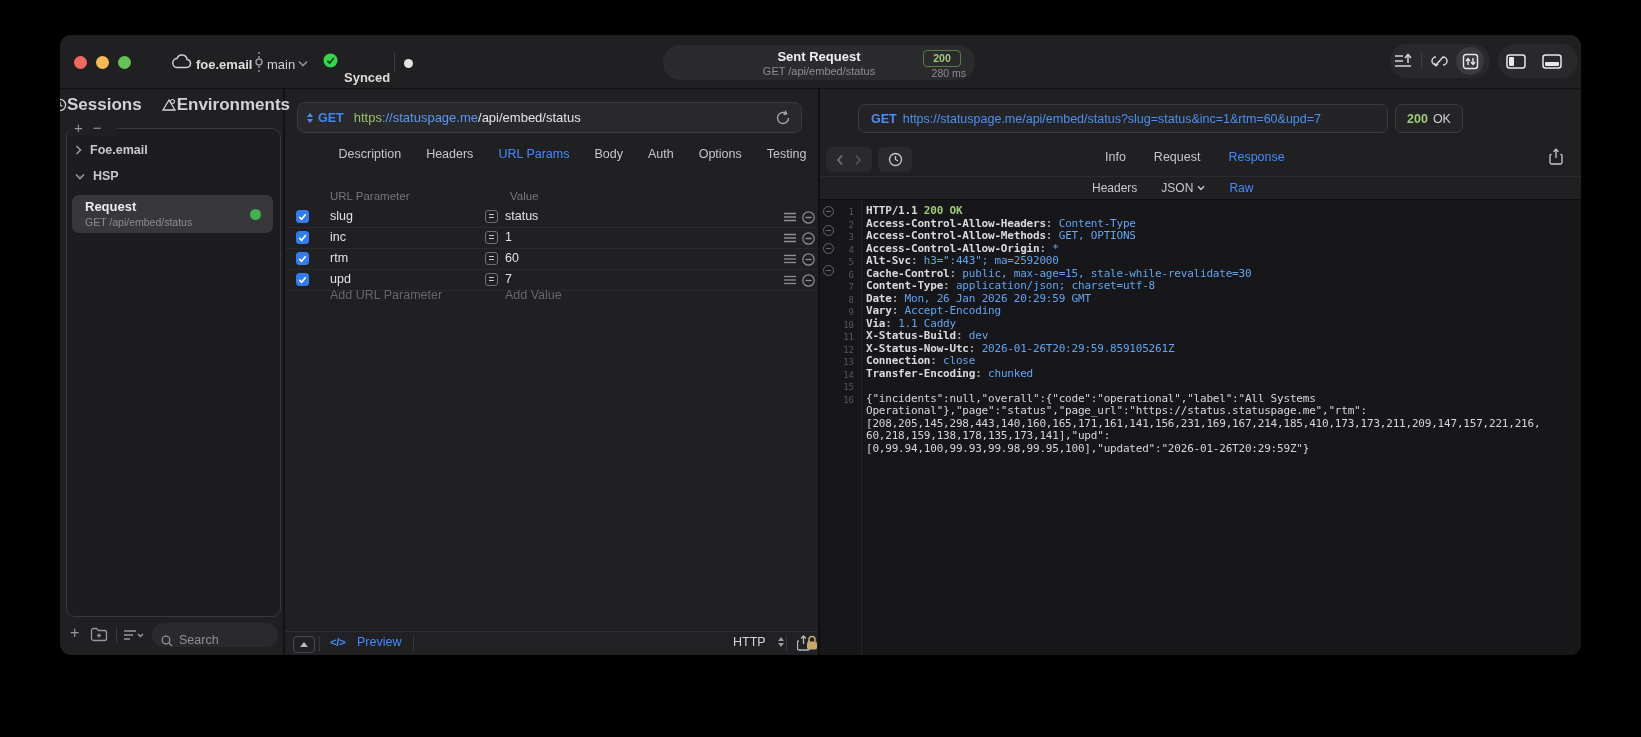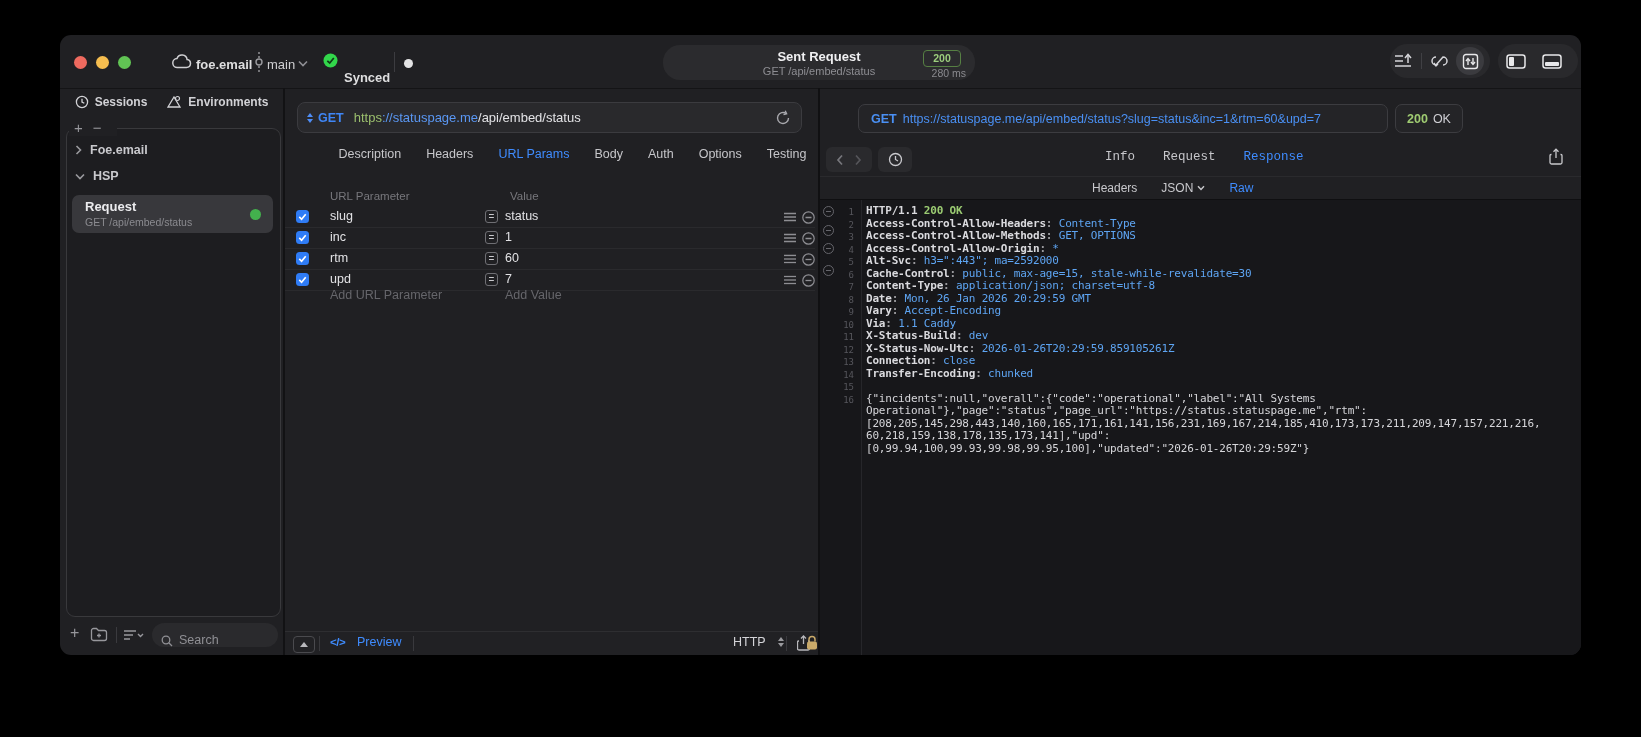--- a/index.html
+++ b/index.html
@@ -30,21 +30,21 @@
   .ig-circle{width:28px;height:28px;border-radius:50%;background:#3b3b3f;display:flex;justify-content:center;align-items:center;margin:0 3px;}
 
   
   .seam-h{position:absolute;left:0;right:0;top:53px;height:1px;background:#141416;}
   .seam-v1{position:absolute;left:223px;top:53px;bottom:0;width:2px;background:#121214;}
   .seam-v2{position:absolute;left:758px;top:53px;bottom:0;width:2px;background:#101012;}
 
   
   .sidebar{position:absolute;left:0;top:53px;width:223px;bottom:0;}
   .sb-tabs{position:absolute;left:0;right:0;top:7px;display:flex;justify-content:center;gap:20px;}
-  .sb-tab{display:flex;align-items:center;gap:6px;font-size:12px;font-weight:600;color:#d2d2d6;}
+  .sb-tab{display:flex;align-items:center;font-size:17px;font-weight:600;color:#d2d2d6;}
   .sb-container{position:absolute;left:6px;top:40px;width:213px;height:487px;border:1px solid #39393c;
     border-radius:9px;background:#1d1d20;}
   .sb-plusminus{position:absolute;left:9px;top:31px;background:#202023;padding:0 5px;color:#97979c;
     font-size:15px;letter-spacing:10px;z-index:2;}
   .tree-row{position:absolute;left:8px;display:flex;align-items:center;gap:8px;font-size:12.5px;color:#c9c9cd;font-weight:600;}
   .sel-row{position:absolute;left:5px;top:66px;width:201px;height:38px;background:#38383c;border-radius:7px;}
   .sel-title{position:absolute;left:13px;top:4px;font-size:13px;font-weight:700;color:#ebebee;}
   .sel-sub{position:absolute;left:13px;top:21px;font-size:10.5px;color:#8b8b90;}
   .sel-dot{position:absolute;right:12px;top:14px;width:11px;height:11px;border-radius:50%;background:#43b14d;}
   .sb-bottom{position:absolute;left:0;right:0;top:534px;height:28px;}
@@ -100,21 +100,21 @@
     font-size:12.5px;color:#4a90f4;white-space:nowrap;}
   .resp-url b{font-weight:700;margin-right:6px;}
   .resp-status{position:absolute;left:575px;top:16px;width:68px;height:29px;border:1px solid #3c3c40;border-radius:7px;
     background:#242427;box-sizing:border-box;display:flex;align-items:center;justify-content:center;gap:5px;font-size:12.5px;}
   .rs-code{color:#9fcb72;font-weight:700;} .rs-ok{color:#cfcfd4;}
   .rp-toolbar{position:absolute;left:0;right:0;top:57px;height:29px;}
   .nav-pill{position:absolute;left:6px;top:2px;width:46px;height:25px;background:#2a2a2d;border-radius:6px;
     display:flex;align-items:center;justify-content:space-evenly;}
   .clock-pill{position:absolute;left:58px;top:2px;width:34px;height:25px;background:#2a2a2d;border-radius:6px;
     display:flex;align-items:center;justify-content:center;}
-  .rp-tabs{position:absolute;left:285px;top:5px;display:flex;gap:28px;font-family:Liberation Mono, monospace;}
+  .rp-tabs{position:absolute;left:285px;top:5px;display:flex;gap:28px;}
   .rp-share{position:absolute;right:18px;top:3px;}
   .rp-line1{position:absolute;left:0;right:0;top:88px;height:1px;background:#2a2a2d;}
   .rp-subtabs{position:absolute;left:272px;top:93px;display:flex;gap:24px;align-items:center;}
   .subtab{font-size:12px;color:#c9c9cd;display:flex;align-items:center;gap:4px;}
   .subtab.active{color:#3f8cff;}
   .rp-line2{position:absolute;left:0;right:0;top:111px;height:1px;background:#0f0f11;}
   .resp-content{position:absolute;left:0;right:0;top:112px;bottom:0;background:#17171a;
     font-family:"DejaVu Sans Mono",monospace;}
   .gutter-line{position:absolute;left:41px;top:0;bottom:0;width:1px;background:#26262a;}
   .fold{position:absolute;left:3px;width:11px;height:11px;border:1px solid #65656b;border-radius:50%;box-sizing:border-box;}

